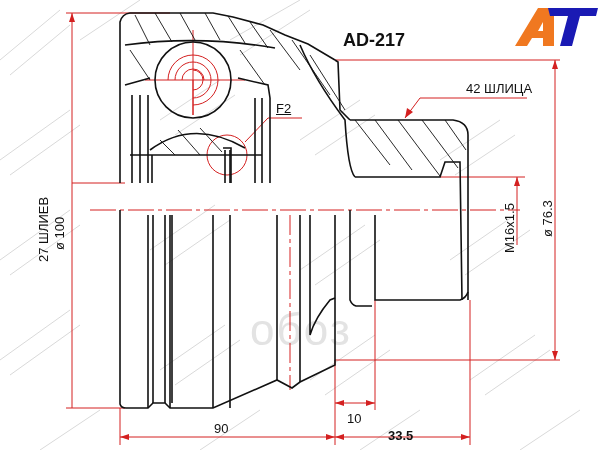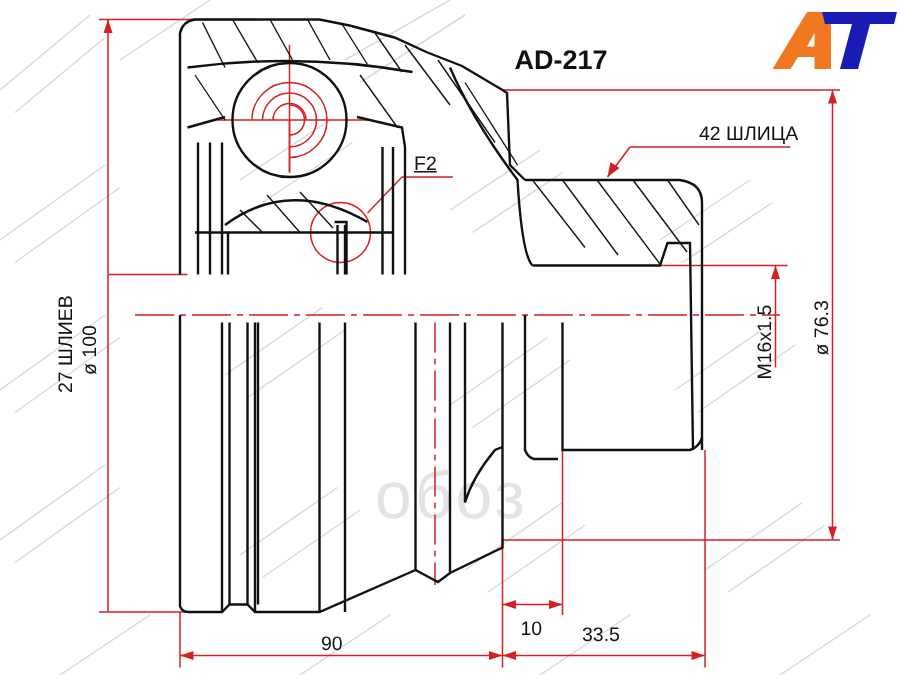--- a/index.html
+++ b/index.html
@@ -158,14 +158,14 @@
 </svg>
 
 <div class="lbl part-no">AD-217</div>
 <div class="lbl dim" style="left:276px;top:101px;text-decoration:underline;">F2</div>
 <div class="lbl dim" style="left:430px;top:81px;margin-left:36px;">42 ШЛИЦА</div>
 <div class="lbl dim vert" style="left:36px;top:262px;">27 ШЛИЕВ</div>
 <div class="lbl dim vert" style="left:52px;top:250px;">ø 100</div>
 <div class="lbl dim vert" style="left:502px;top:253px;">M16x1.5</div>
 <div class="lbl dim vert" style="left:540px;top:237px;">ø 76.3</div>
 <div class="lbl dim" style="left:214px;top:421px;">90</div>
-<div class="lbl dim" style="left:388px;top:415px;">33.5</div>
+<div class="lbl dim" style="left:388px;top:428px;font-weight:bold;">33.5</div>
 <div class="lbl dim" style="left:347px;top:387px;margin-top:24px;">10</div>
 
 </body></html>

